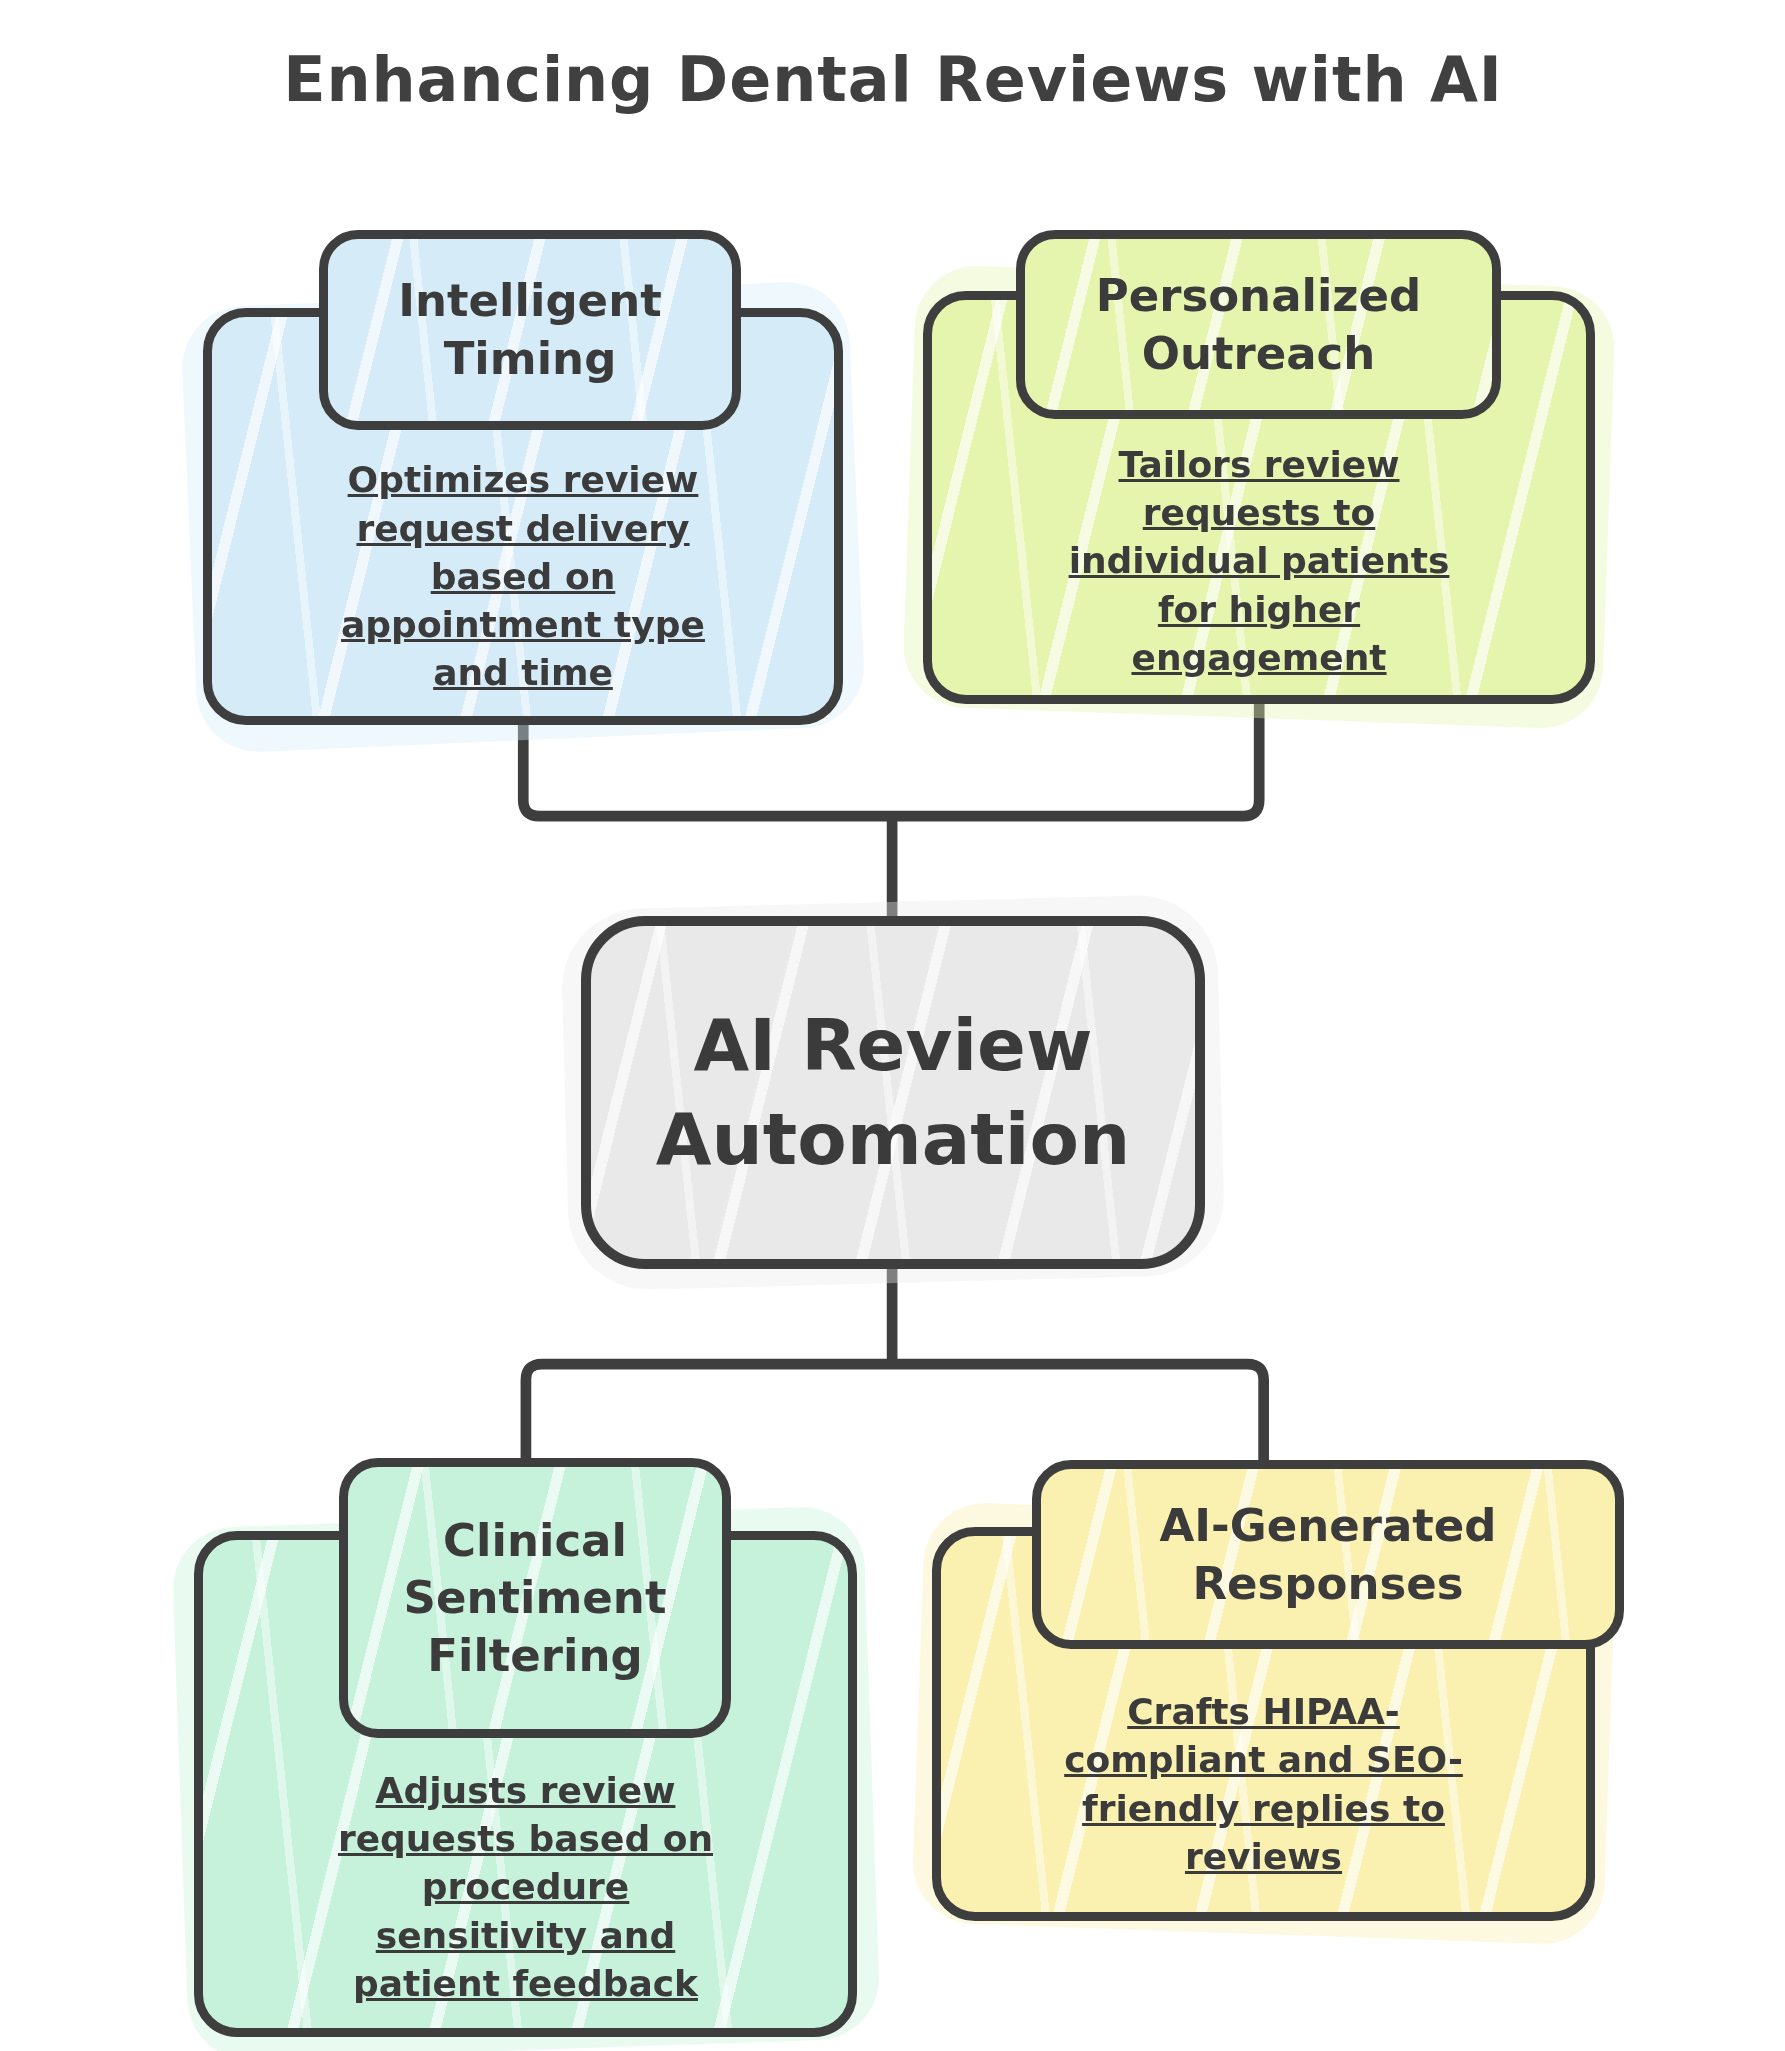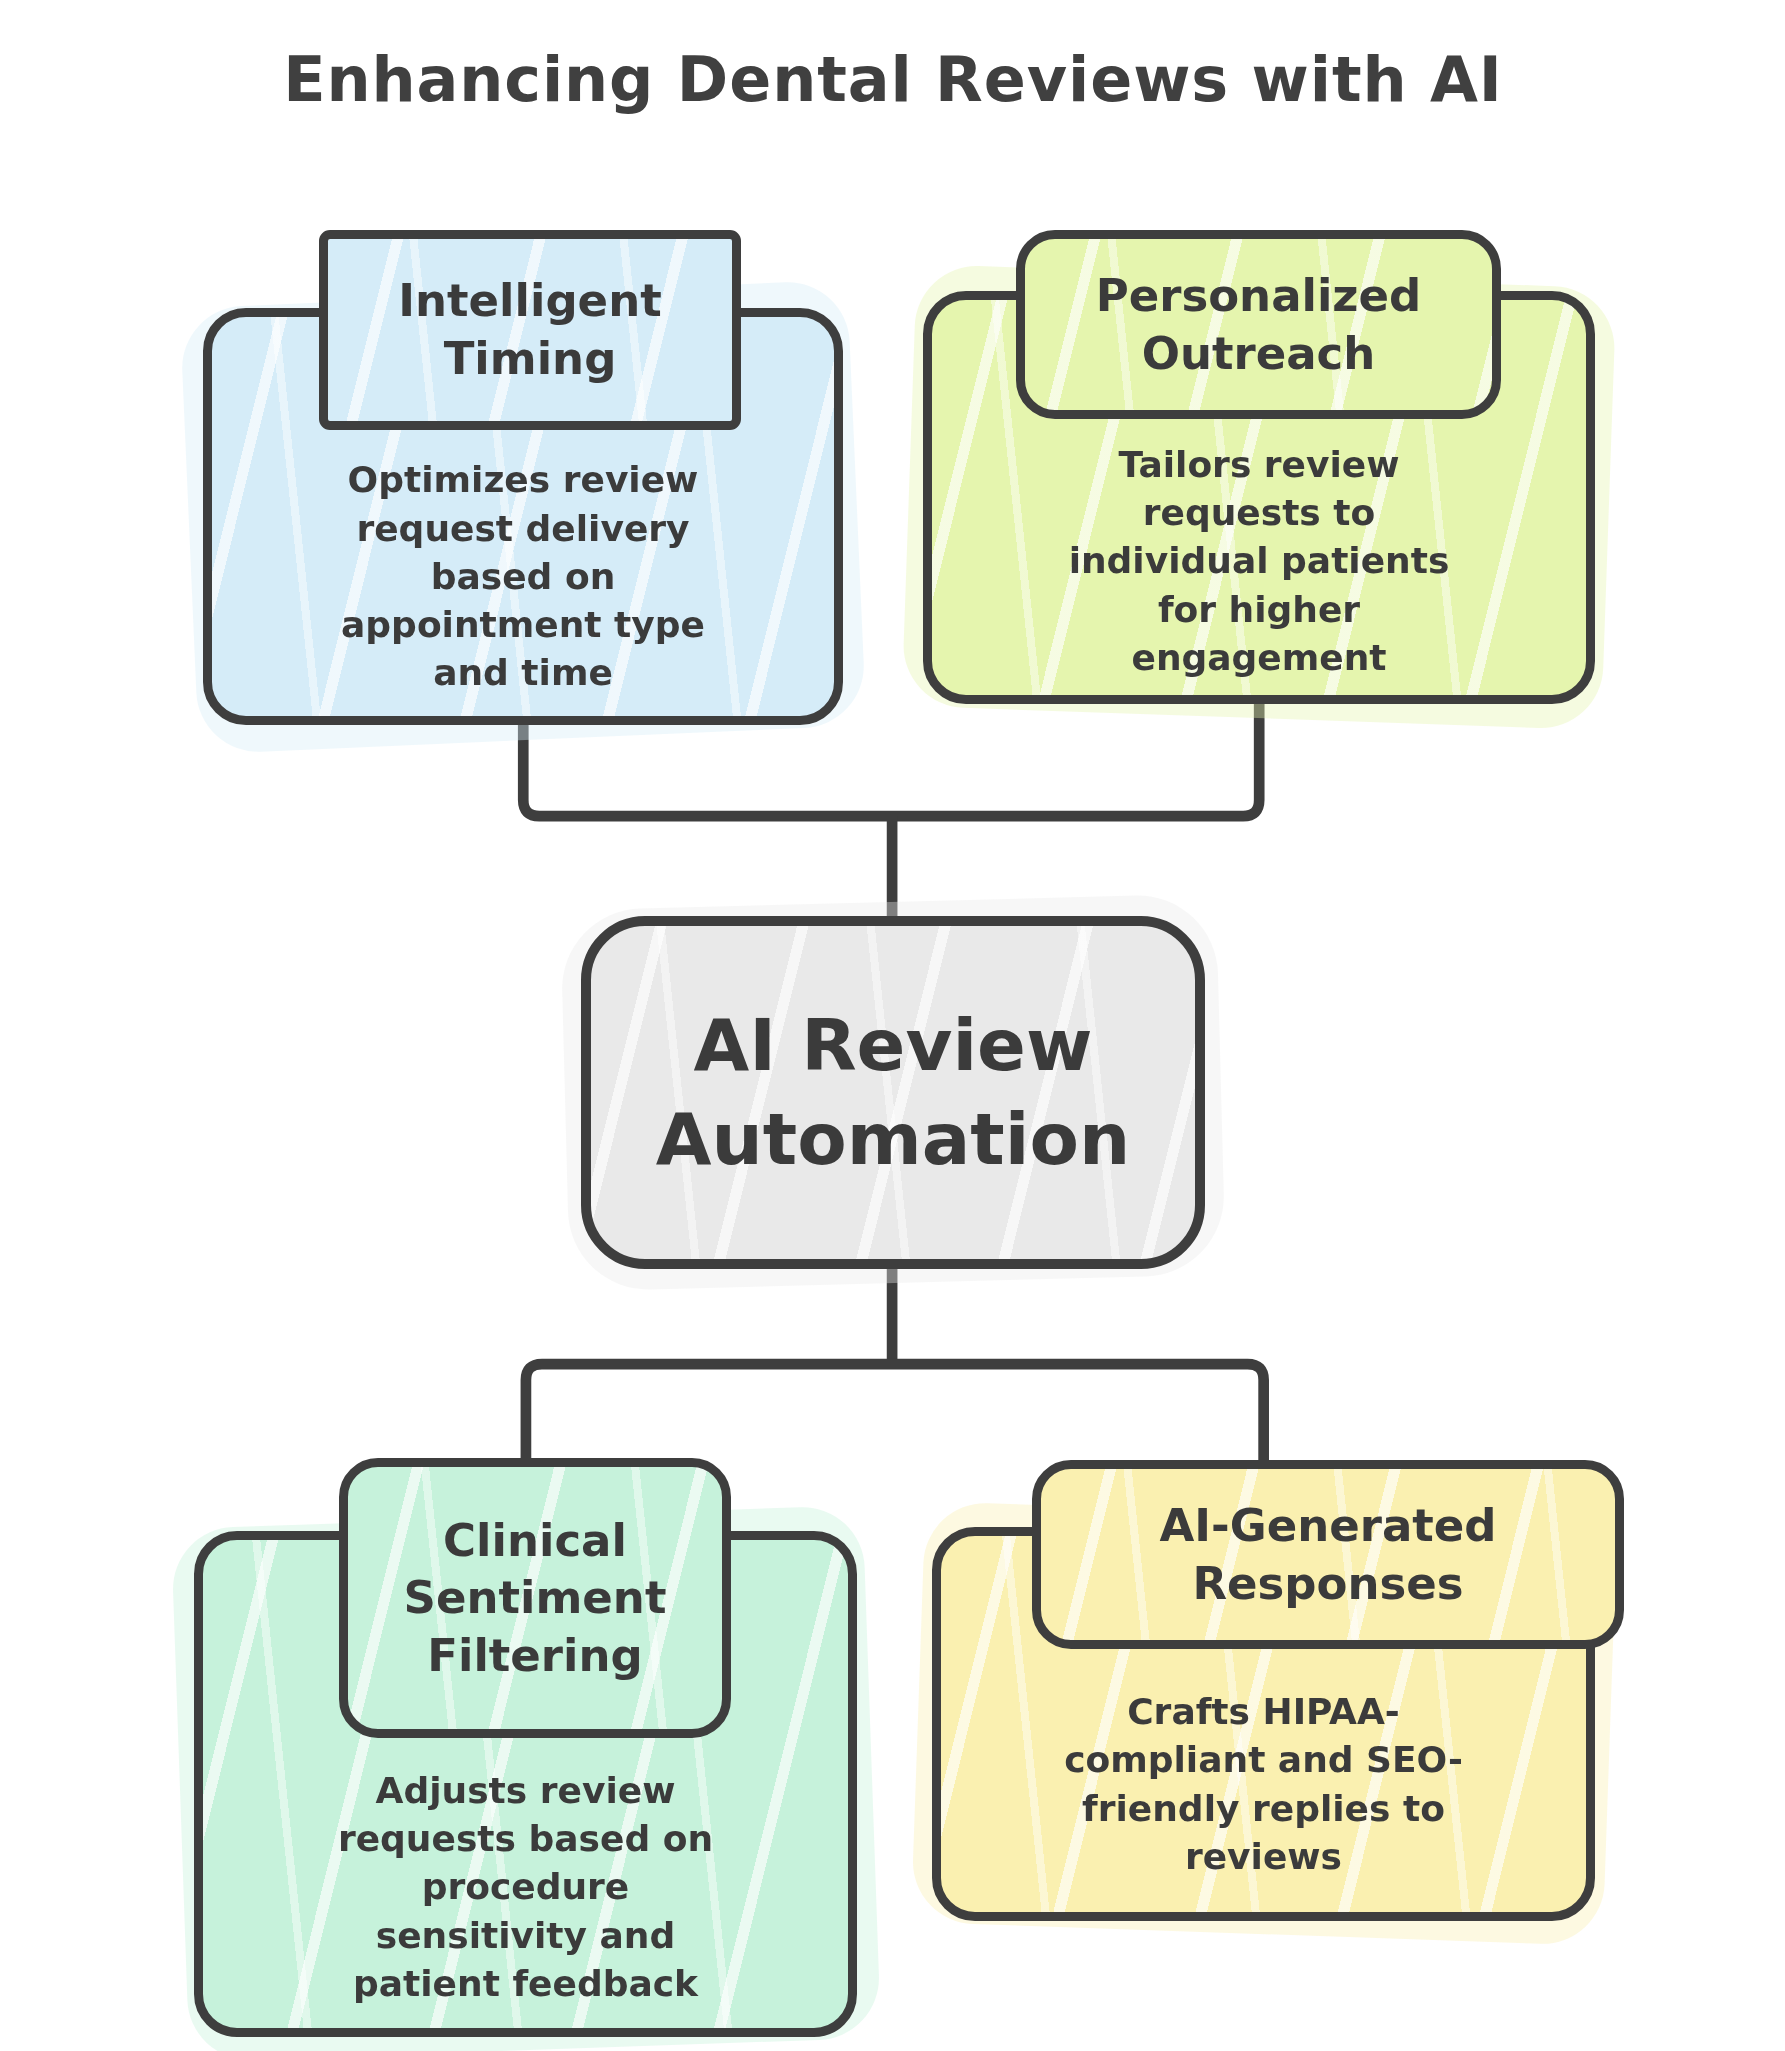--- a/index.html
+++ b/index.html
@@ -26,41 +26,42 @@
   .fillrect{
     background-image:
       repeating-linear-gradient(104deg, rgba(255,255,255,0) 0 62px, rgba(255,255,255,.65) 62px 73px, rgba(255,255,255,0) 73px 138px),
       repeating-linear-gradient(84deg, rgba(255,255,255,0) 0 100px, rgba(255,255,255,.45) 100px 108px, rgba(255,255,255,0) 108px 209px);
   }
   .card-body{
     position:absolute;box-sizing:border-box;
     border:9.8px solid #3e3e3e;border-radius:43px;
     display:flex;align-items:center;justify-content:center;
     z-index:3;
+    text-decoration:underline;
   }
   .card-header{
     position:absolute;box-sizing:border-box;
     border:9.8px solid #3e3e3e;border-radius:39px;
     display:flex;align-items:center;justify-content:center;
     text-align:center;font-size:45px;line-height:1.28;
     z-index:4;
   }
   .desc{font-size:36px;line-height:1.34;text-align:center;margin:0;}
   #center-node{
     position:absolute;box-sizing:border-box;
     left:581px;top:916px;width:624px;height:353px;
     border:10.7px solid #3e3e3e;border-radius:64px;
     display:flex;align-items:center;justify-content:center;text-align:center;
     font-size:72px;line-height:1.3;
     z-index:3;
   }
   #center-label{max-width:499px;}
   
   #tl-body{left:203px;top:308px;width:640px;height:417px;padding-top:121px;}
-  #tl-header{left:319px;top:230px;width:422px;height:200px;border-radius:11px;}
+  #tl-header{left:319px;top:230px;width:422px;height:200px;}
   #tl-spill{left:189px;top:294px;width:668px;height:446px;transform:rotate(-2.5deg);}
   #tl-desc{max-width:446px;}
 
   #tr-body{left:923px;top:291px;width:672px;height:413px;padding-top:128px;}
   #tr-header{left:1016px;top:230px;width:485px;height:189px;}
   #tr-spill{left:909px;top:276px;width:700px;height:442px;transform:rotate(2deg);}
   #tr-desc{max-width:441px;}
 
   #bl-body{left:194px;top:1531px;width:663px;height:506px;padding-top:207px;}
   #bl-header{left:339px;top:1458px;width:392px;height:280px;text-align:center;}

